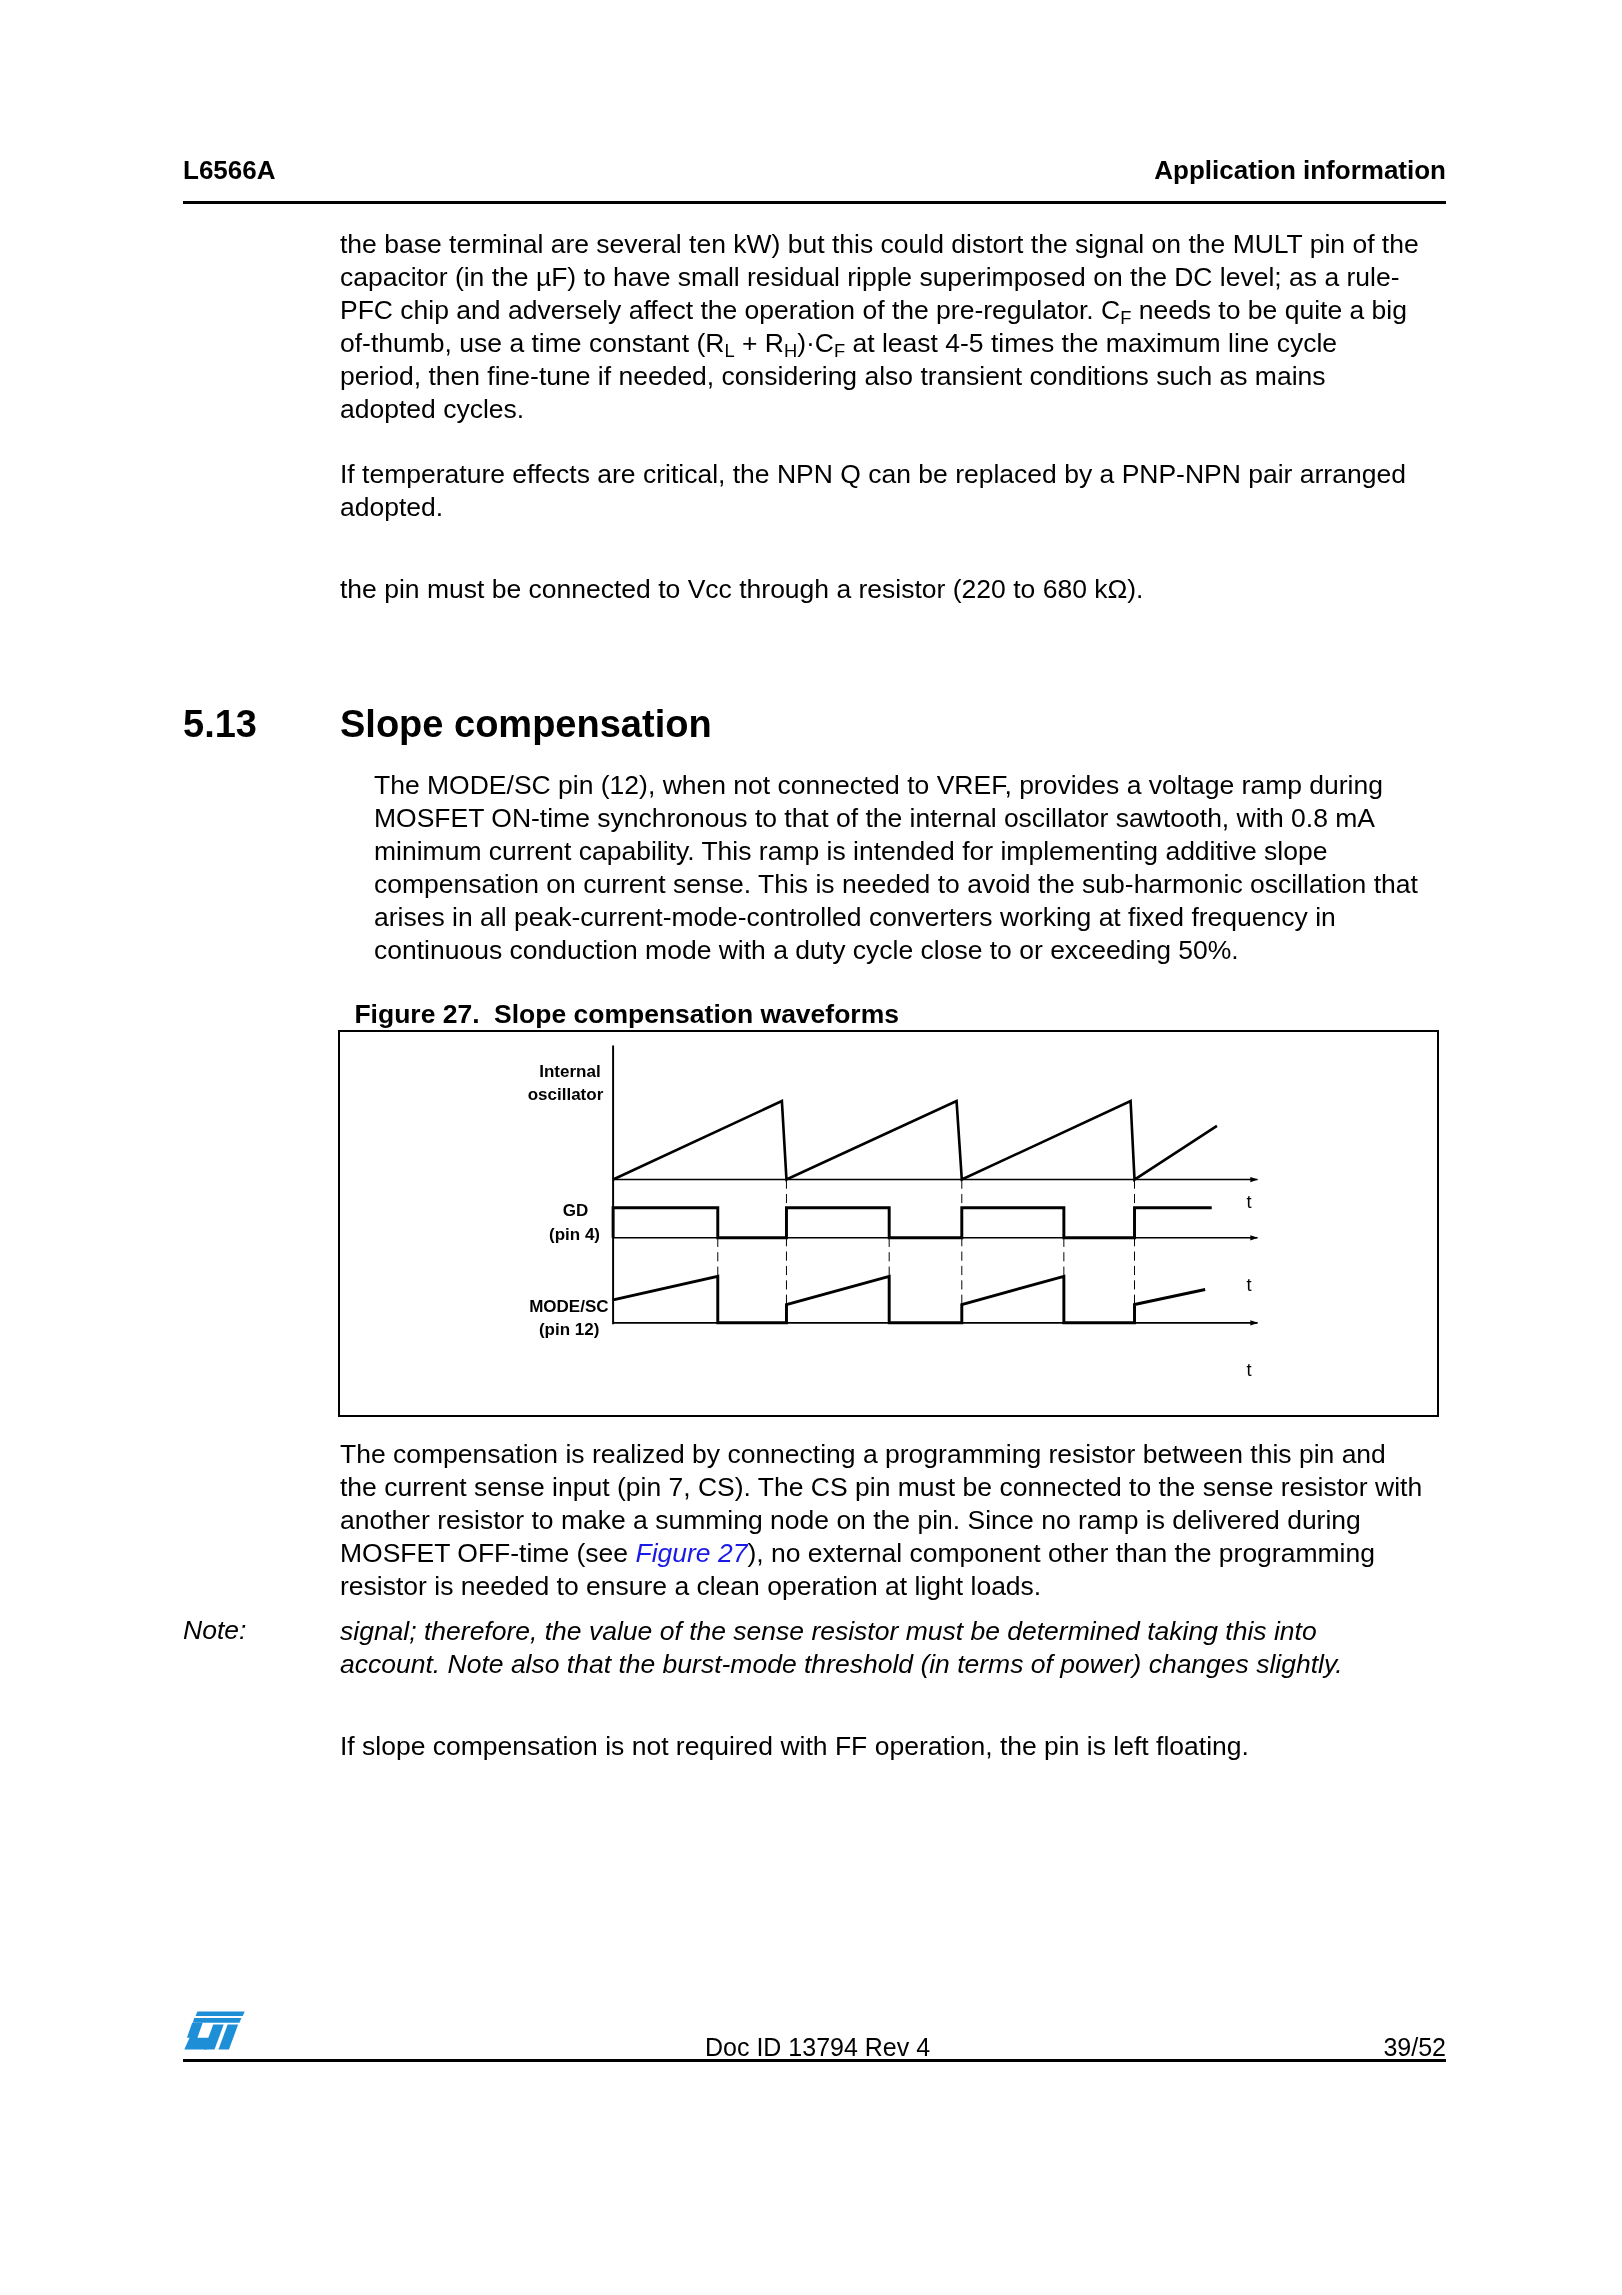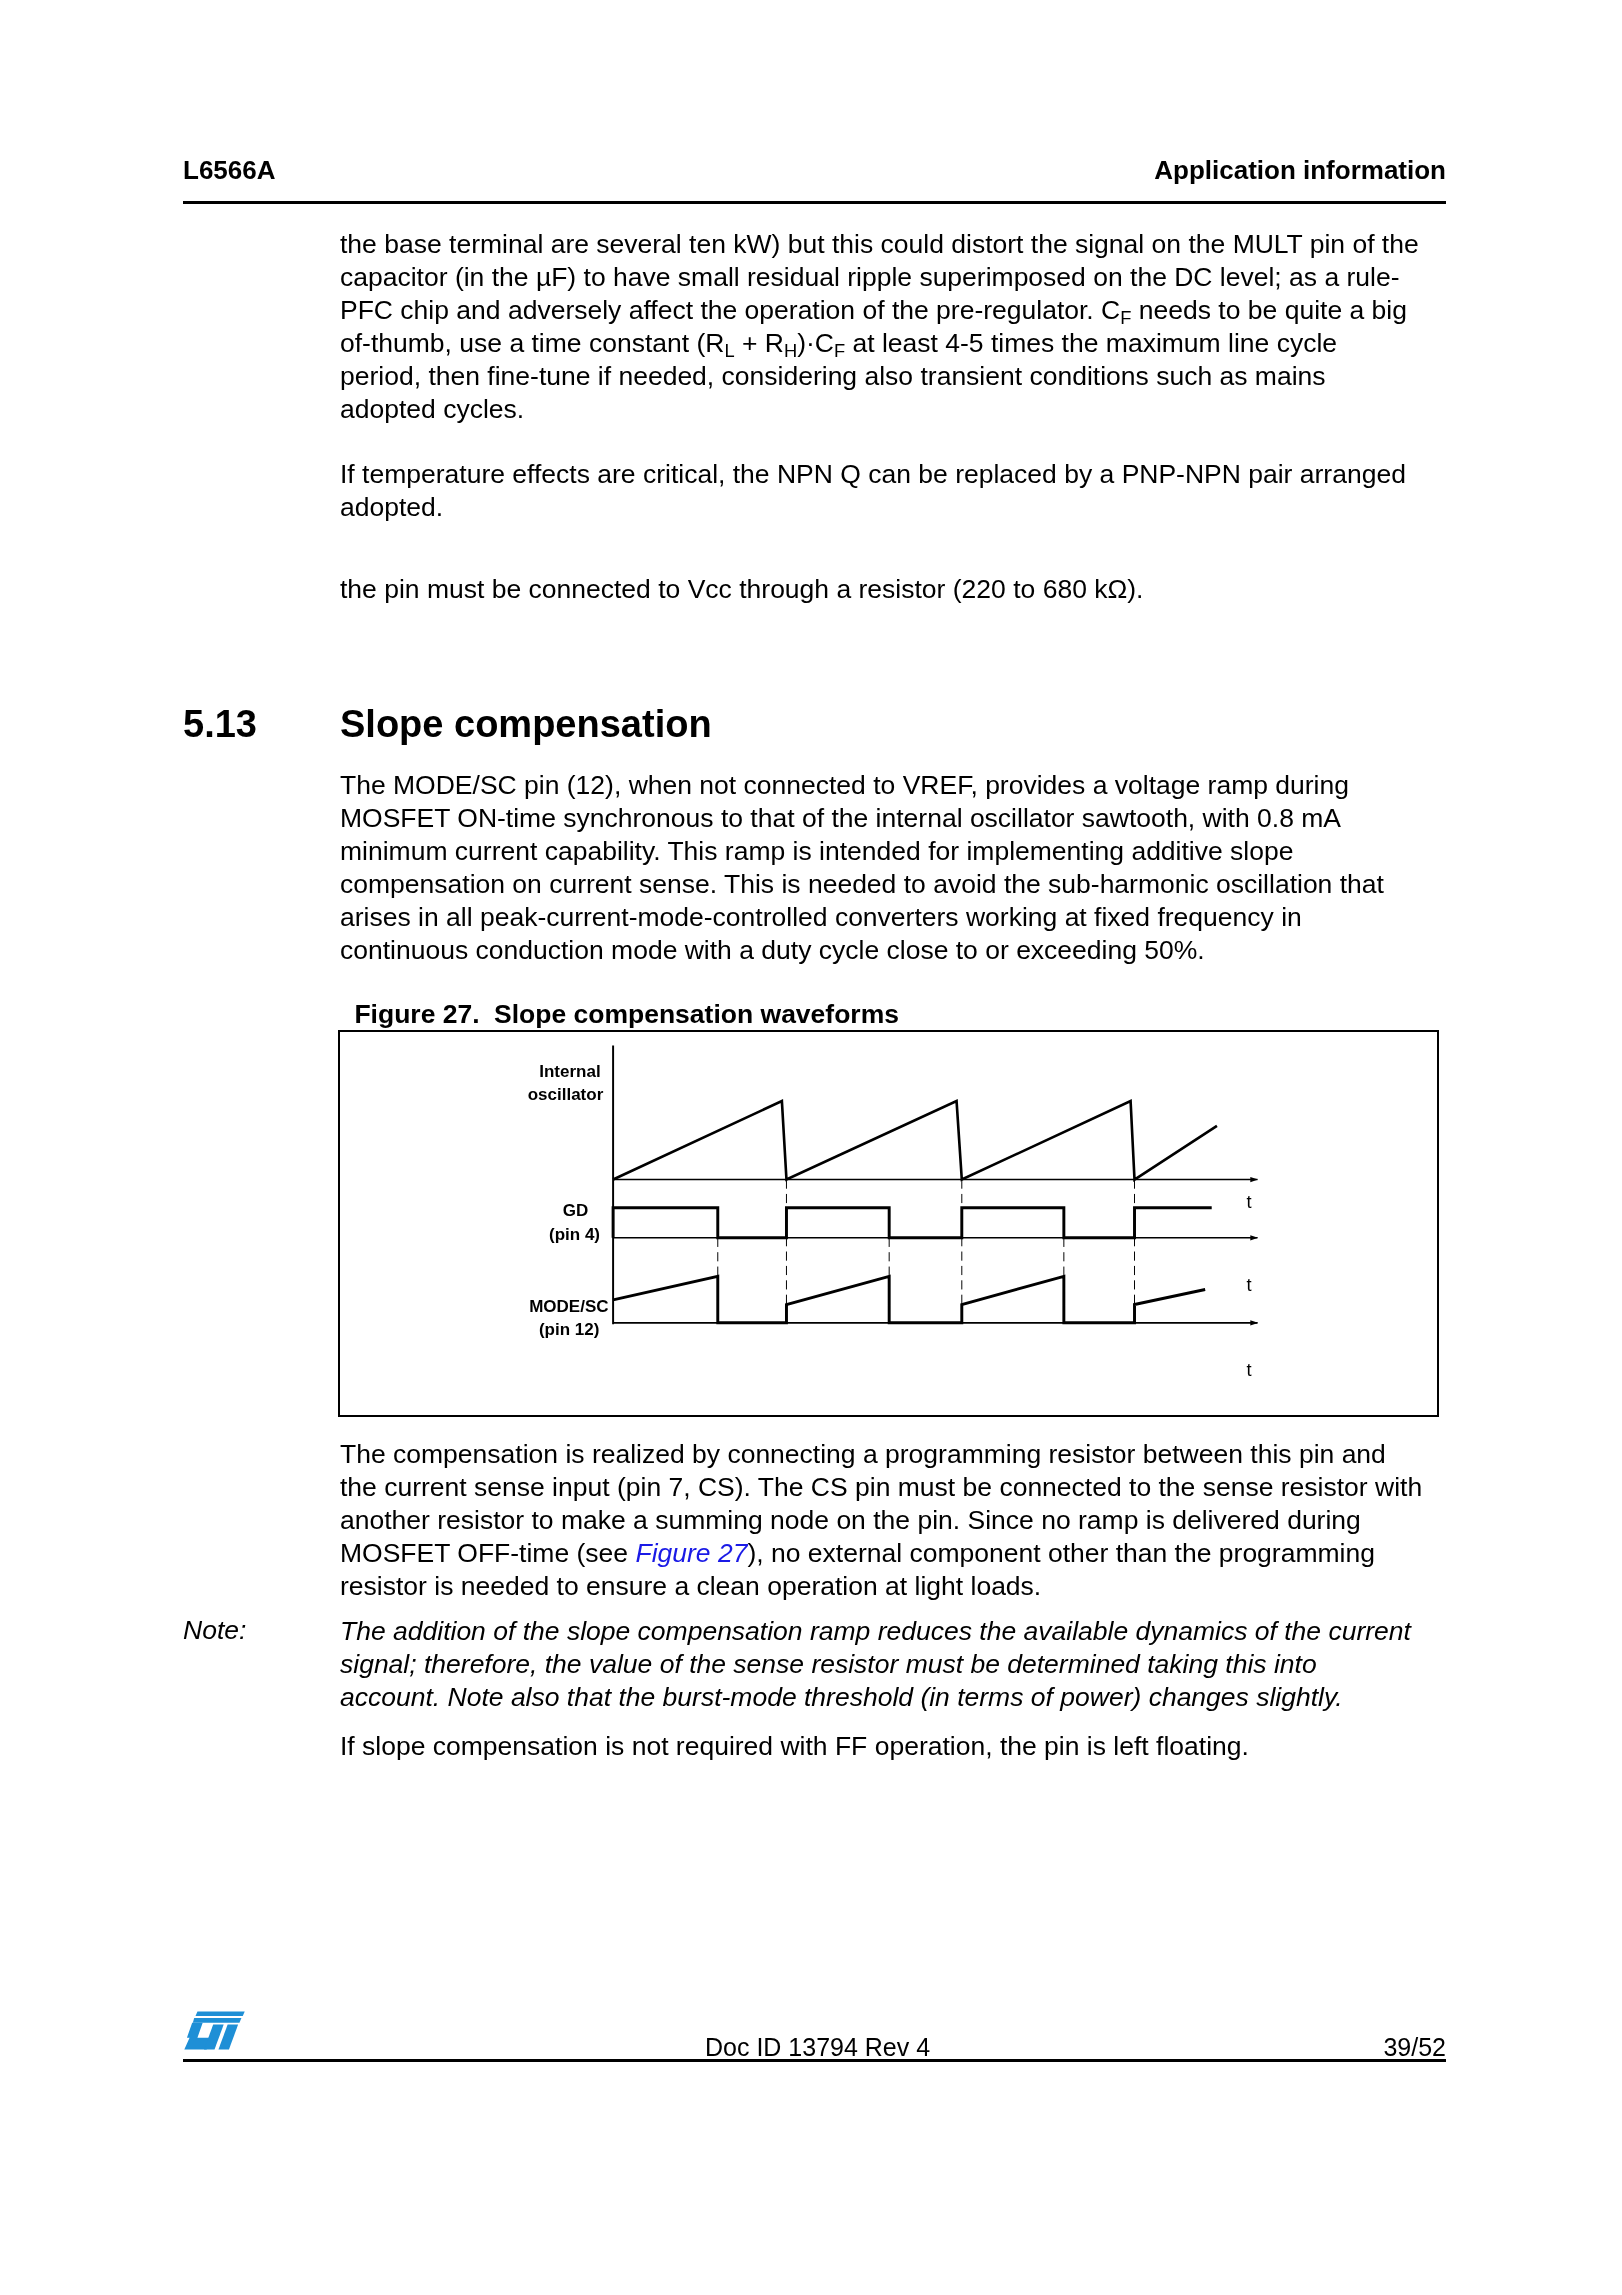--- a/index.html
+++ b/index.html
@@ -43,21 +43,21 @@
   <p><span>adopted.</span></p>
 </div>
 
 <div class="abs para" style="top:573px;">
   <p><span>the pin must be connected to Vcc through a resistor (220 to 680 kΩ).</span></p>
 </div>
 
 <div class="abs sec-num">5.13</div>
 <div class="abs sec-title">Slope compensation</div>
 
-<div class="abs para" style="top:769px;">
+<div class="abs para" style="top:769px;margin-left:34px;">
   <p>The MODE/SC pin (12), when not connected to VREF, provides a voltage ramp during</p>
   <p>MOSFET ON-time synchronous to that of the internal oscillator sawtooth, with 0.8 mA</p>
   <p>minimum current capability. This ramp is intended for implementing additive slope</p>
   <p>compensation on current sense. This is needed to avoid the sub-harmonic oscillation that</p>
   <p>arises in all peak-current-mode-controlled converters working at fixed frequency in</p>
   <p>continuous conduction mode with a duty cycle close to or exceeding 50%.</p>
 </div>
 
 <div class="abs fig-cap">
   <span class="num">Figure 27.</span><span>Slope compensation waveforms</span>
@@ -112,21 +112,20 @@
 <div class="abs para" style="top:1438px;">
   <p>The compensation is realized by connecting a programming resistor between this pin and</p>
   <p>the current sense input (pin 7, CS). The CS pin must be connected to the sense resistor with</p>
   <p>another resistor to make a summing node on the pin. Since no ramp is delivered during</p>
   <p><span>MOSFET OFF-time (see </span><span class="link">Figure 27</span><span>), no external component other than the programming</span></p>
   <p>resistor is needed to ensure a clean operation at light loads.</p>
 </div>
 
 <div class="abs note-label">Note:</div>
 <div class="abs para note-text" style="top:1615px;">
-  <p>The addition of the slope compensation ramp reduces the available dynamics of the current</p>
   <p>signal; therefore, the value of the sense resistor must be determined taking this into</p>
   <p>account. Note also that the burst-mode threshold (in terms of power) changes slightly.</p>
 </div>
 
 <div class="abs para" style="top:1730px;">
   <p>If slope compensation is not required with FF operation, the pin is left floating.</p>
 </div>
 
 <svg class="abs" style="left:183px;top:2010px;" width="63" height="41" viewBox="0 0 96 62">
   <polygon points="22,2 94,2 91,9 19,9" fill="#1e8fd6"></polygon>

